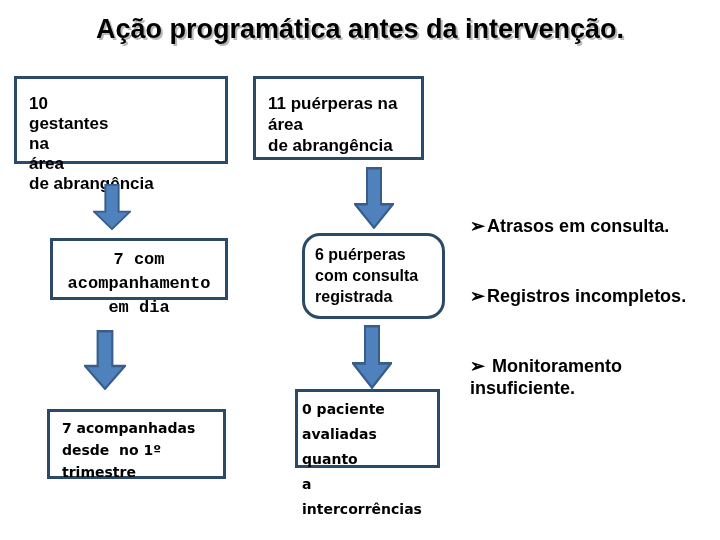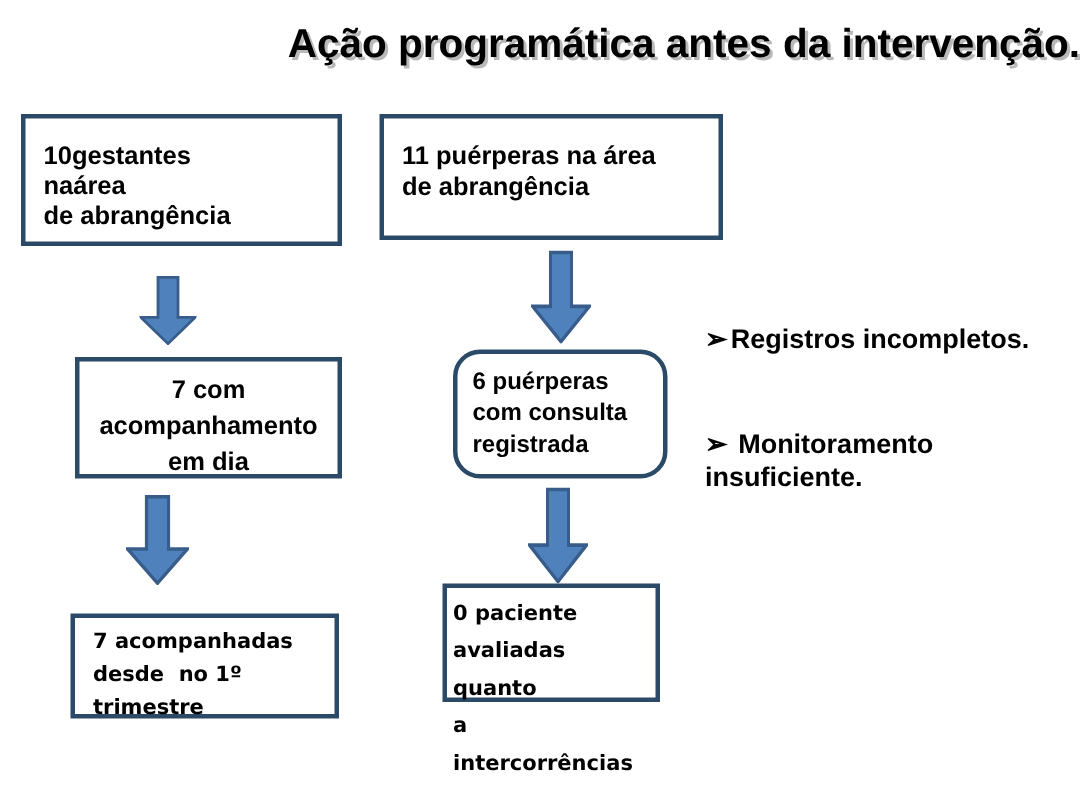--- a/index.html
+++ b/index.html
@@ -9,31 +9,31 @@
     --title-color:#000000;
     --title-shadow:#b9b9b9;
   }
   html,body{margin:0;padding:0;background:#ffffff;}
   .stage{
     position:relative;width:720px;height:540px;background:#ffffff;
     font-family:"Liberation Sans",sans-serif;color:#000;overflow:hidden;
   }
   .slide-title{
     position:absolute;top:14px;left:0;width:720px;margin:0;
-    text-align:right;font-size:27px;font-weight:bold;color:var(--title-color);
+    text-align:center;font-size:27px;font-weight:bold;color:var(--title-color);
     text-shadow:2px 2px 0 var(--title-shadow);letter-spacing:0px;
   }
   .box{
     position:absolute;background:#ffffff;border:3px solid var(--box-border);
     font-weight:bold;color:#000;box-sizing:border-box;
   }
   #box-g1{left:14px;top:76px;width:214px;height:88px;padding:15px 12px 0 12px;font-size:17px;line-height:20px;}
-  #box-g1 .jline{display:flex;}
-  #box-p1{left:253px;top:76px;width:229px;height:84px;padding:14px 6px 0 12px;font-size:17px;line-height:21px;white-space:pre-line;}
-  #box-g2{left:50px;top:238px;width:178px;height:81px;padding:7px 4px 0 4px;font-size:17px;line-height:24px;text-align:center;white-space:pre-line;}
+  #box-g1 .jline{display:flex;justify-content:space-between;flex-direction:column;}
+  #box-p1{left:253px;top:76px;width:171px;height:84px;padding:14px 6px 0 12px;font-size:17px;line-height:21px;white-space:pre-line;}
+  #box-g2{left:50px;top:238px;width:178px;height:62px;padding:7px 4px 0 4px;font-size:17px;line-height:24px;text-align:center;white-space:pre-line;font-family:Liberation Mono, monospace;}
   #box-p2{left:302px;top:233px;width:143px;height:86px;padding:8px 2px 0 10px;font-size:16px;line-height:21px;white-space:pre-line;border-radius:18px;}
   #box-g3{left:47px;top:409px;width:179px;height:70px;padding:5px 2px 4px 12px;font-size:14px;line-height:22px;
           font-family:"DejaVu Sans",sans-serif;white-space:pre-wrap;}
   #box-p3{left:295px;top:389px;width:145px;height:79px;padding:5px 2px 0 4px;font-size:14px;line-height:25px;
           font-family:"DejaVu Sans",sans-serif;white-space:pre-line;}
   .arrow{position:absolute;display:block;}
   .arrow path{fill:var(--arrow-fill);stroke:var(--arrow-stroke);stroke-width:2;stroke-linejoin:miter;}
   #arrow-g1{left:93px;top:184px;width:38px;height:46px;}
   #arrow-p1{left:354px;top:167px;width:40px;height:62px;}
   #arrow-g2{left:84px;top:330px;width:42px;height:60px;}
@@ -90,20 +90,23 @@
 
   <div class="box" id="box-g3">7 acompanhadas
 desde  no 1º
 trimestre</div>
   <div class="box" id="box-p3">0 paciente
 avaliadas quanto
 a intercorrências</div>
 
   <div class="findings">
     <div class="finding">
+      <span class="bullet">➢</span><span>Atrasos em consulta.</span>
+    </div>
+    <div class="finding">
       <span class="bullet">➢</span><span>Registros incompletos.</span>
     </div>
     <div class="finding">
       <span class="bullet">➢</span><span> Monitoramento
 insuficiente.</span>
     </div>
   </div>
 
 </div>
 

